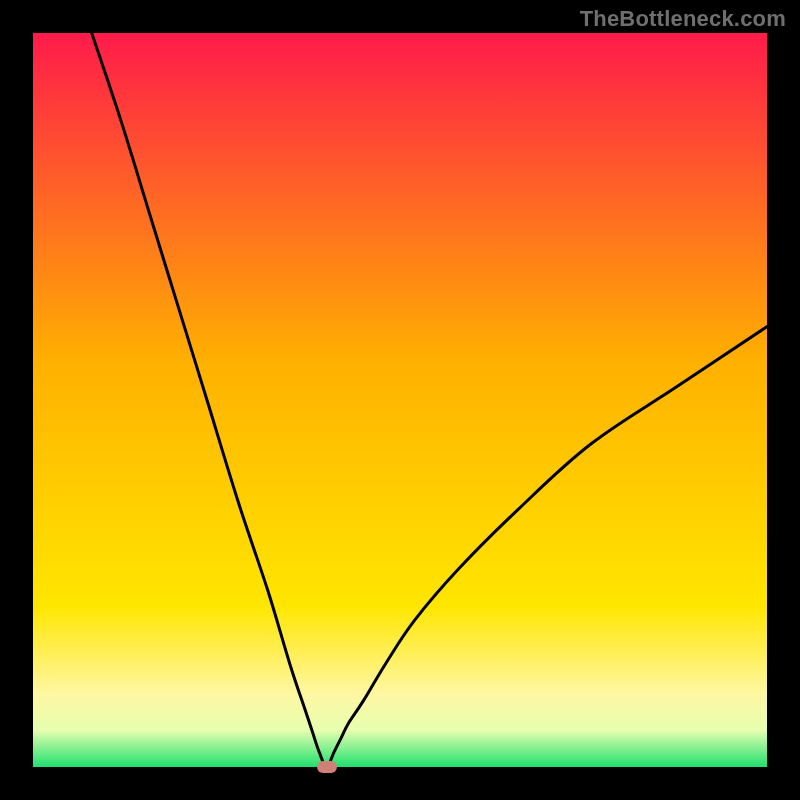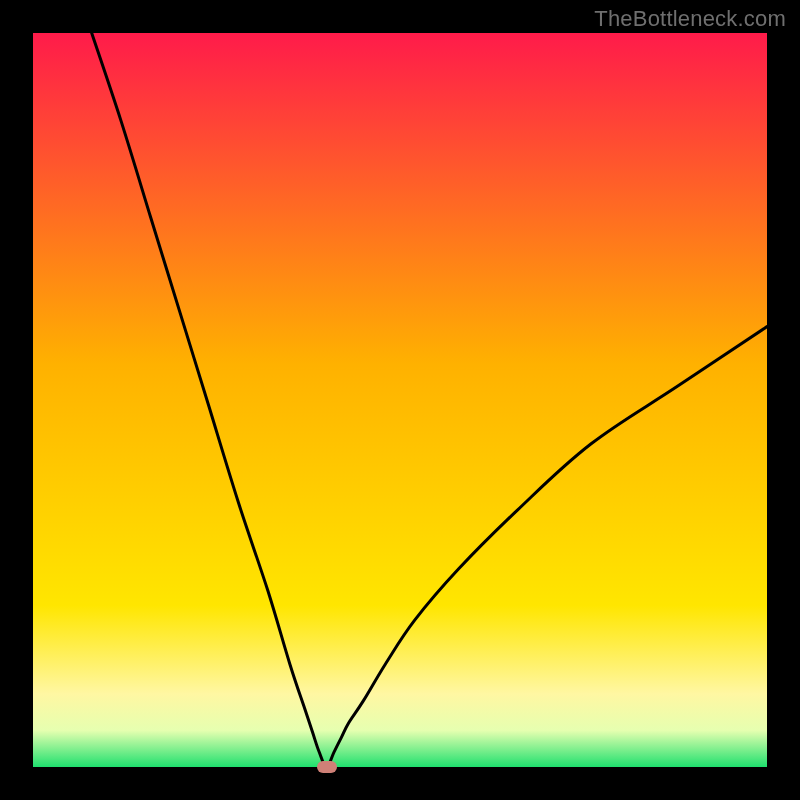--- a/index.html
+++ b/index.html
@@ -16,21 +16,21 @@
     width: 800px;
     height: 800px;
     background: #000;
   }
   .watermark {
     position: absolute;
     top: 6px;
     right: 14px;
     color: #6f6f6f;
     font-size: 22px;
-    font-weight: 400;
+    font-weight: 700;
     letter-spacing: 0.2px;
     user-select: none;
   }
   .plot-area {
     position: absolute;
     left: 33px;
     top: 33px;
     width: 734px;
     height: 734px;
   }

